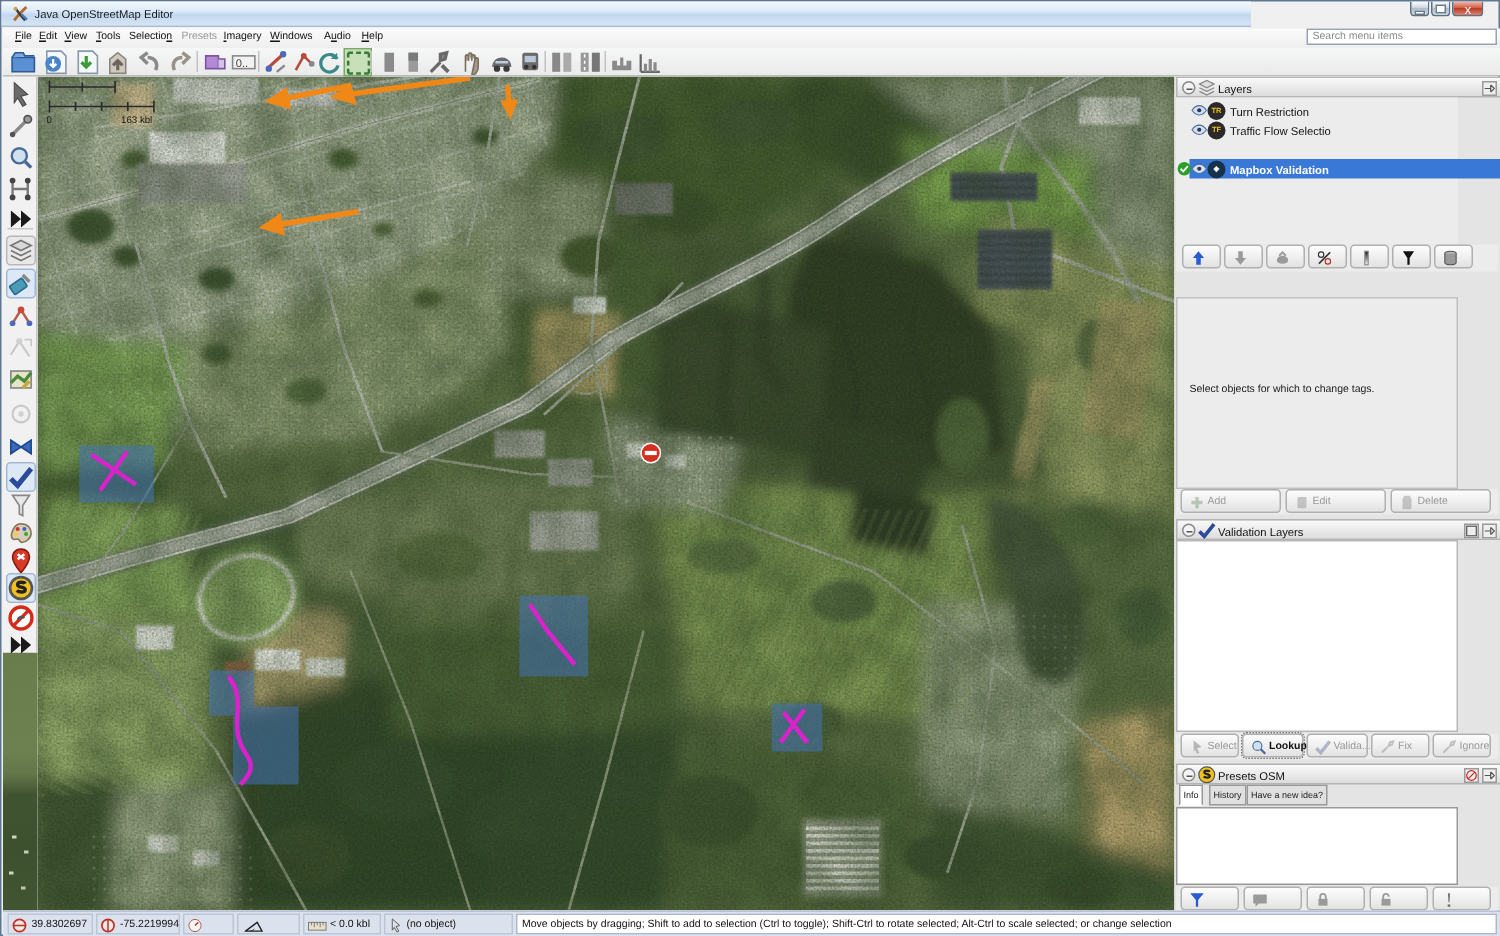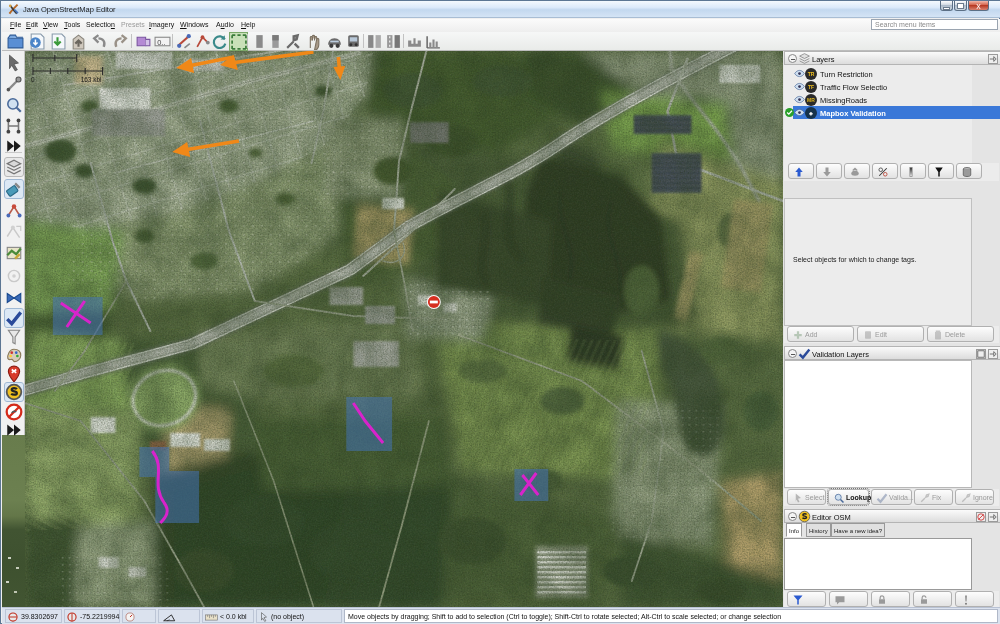--- a/index.html
+++ b/index.html
@@ -1,16 +1,16 @@
 <!DOCTYPE html>
 <html><head><meta charset="utf-8"><style>
 *{margin:0;padding:0;box-sizing:border-box}
 html,body{width:1000px;height:624px;overflow:hidden;font-family:"Liberation Sans",sans-serif}
 #win{position:absolute;left:0;top:0;width:1000px;height:624px;background:#f0f0f0;border:1px solid #5c7693}
-#titlebar{position:absolute;left:0;top:0;width:1000px;height:17px;background:linear-gradient(#f4f9fd 0%,#dceafa 40%,#c3d8ef 55%,#d4e4f5 100%);border-bottom:1px solid #a8bdd4}
+#titlebar{position:absolute;left:0;top:0;width:833px;height:17px;background:linear-gradient(#f4f9fd 0%,#dceafa 40%,#c3d8ef 55%,#d4e4f5 100%);border-bottom:1px solid #a8bdd4}
 #title-ico{position:absolute;left:6px;top:2px;width:13px;height:13px}
 #title-txt{position:absolute;left:22px;top:4px;font-size:7.5px;color:#1a1a1a}
 .winbtn{position:absolute;top:0;height:10px;border:1px solid #5b6f85;border-top:none;border-radius:0 0 3px 3px;background:linear-gradient(#fdfeff,#cfd8e2 45%,#aebccb 50%,#cdd8e2)}
 #btn-close{background:linear-gradient(#f2b9ac,#d2614a 45%,#b83a23 50%,#d98270)}
 #menubar{position:absolute;left:1px;top:18px;width:998px;height:13px;background:linear-gradient(#fbfbfb,#eeeeee)}
 .mi{position:absolute;top:2px;font-size:7px;color:#111}
 .mi u{text-decoration:underline}
 #searchbox{position:absolute;left:869px;top:0px;width:127px;height:11px;background:#fff;border:1px solid #9aa4b0;font-size:7px;color:#8a8a8a;padding-left:3px;line-height:10px}
 #toolbar{position:absolute;left:1px;top:31px;width:998px;height:19px;background:linear-gradient(#f6f7f7,#e9ebe9);border-bottom:1px solid #bcbcbc}
 .tbi{position:absolute;top:1px;width:17px;height:17px}
@@ -549,28 +549,20 @@
           <span class="ltxt">Turn Restriction</span>
         </div>
    <div class="lrow" style="top:15px">
           <svg class="eye" viewBox="0 0 16 16">
             <path d="M1 8c2-3 4.5-4.5 7-4.5S13 5 15 8c-2 3-4.5 4.5-7 4.5S3 11 1 8z" fill="#cfdff0" stroke="#4a6a9a"></path>
             <circle cx="8" cy="8" r="2" fill="#335"></circle>
           </svg>
           <span class="lico" style="background:#2a2a2a;color:#f0c020">TF</span>
           <span class="ltxt">Traffic Flow Selectio</span>
         </div>
-   <div class="lrow" style="top:28px">
-          <svg class="eye" viewBox="0 0 16 16">
-            <path d="M1 8c2-3 4.5-4.5 7-4.5S13 5 15 8c-2 3-4.5 4.5-7 4.5S3 11 1 8z" fill="#cfdff0" stroke="#4a6a9a"></path>
-            <circle cx="8" cy="8" r="2" fill="#335"></circle>
-          </svg>
-          <span class="lico" style="background:#2a2a2a;color:#e0b820">MR</span>
-          <span class="ltxt">MissingRoads</span>
-        </div>
    <div class="lrow" style="top:41px">
           <svg class="chk" viewBox="0 0 16 16">
             <circle cx="8" cy="8" r="6.5" fill="#2aa02a"></circle>
             <path d="M4.5 8l2.5 2.5 4.5-5" stroke="#fff" stroke-width="1.8" fill="none"></path>
           </svg>
           <div class="selband"></div>
           <svg class="eye" style="z-index:2" viewBox="0 0 16 16">
             <path d="M1 8c2-3 4.5-4.5 7-4.5S13 5 15 8c-2 3-4.5 4.5-7 4.5S3 11 1 8z" fill="#cfdff0" stroke="#4a6a9a"></path>
             <circle cx="8" cy="8" r="2" fill="#335"></circle>
           </svg>
@@ -704,21 +696,21 @@
           </svg>
           <i>Ignore</i>
         </span>
   </div>
   <div class="phead" style="top:458px">
    <span class="collb"></span>
    <svg class="phico" viewBox="0 0 16 16">
           <circle cx="8" cy="8" r="6.5" fill="#f0c020" stroke="#555"></circle>
           <path d="M10.5 5.5c-.5-1-4.5-1.5-4.5.5s4.5 1 4.5 3-4 1.5-5 .5" fill="none" stroke="#222" stroke-width="1.8"></path>
         </svg>
-   <span class="phtxt">Editor OSM</span>
+   <span class="phtxt">Presets OSM</span>
    <span class="hbtn" style="right:31px">
           <svg viewBox="0 0 10 10">
             <circle cx="5" cy="5" r="4" fill="none" stroke="#c22"></circle>
             <path d="M2 8l6-6" stroke="#c22"></path>
           </svg>
         </span>
    <span class="hbtn" style="right:19px">
           <svg viewBox="0 0 10 10">
             <path d="M1 5h5M6 2v6M6 2l3 3-3 3" stroke="#555" fill="none"></path>
           </svg>

